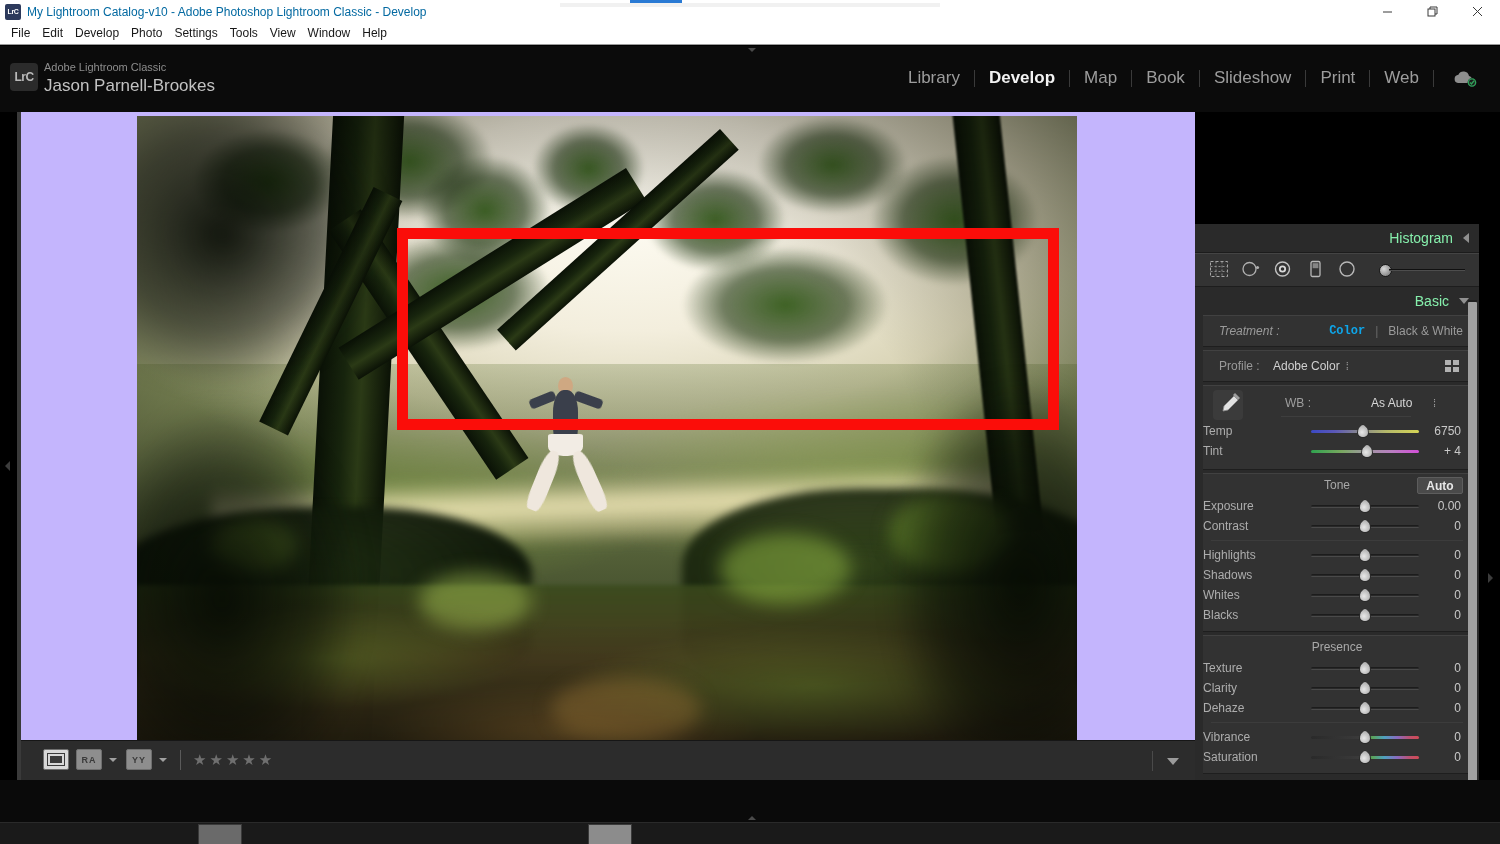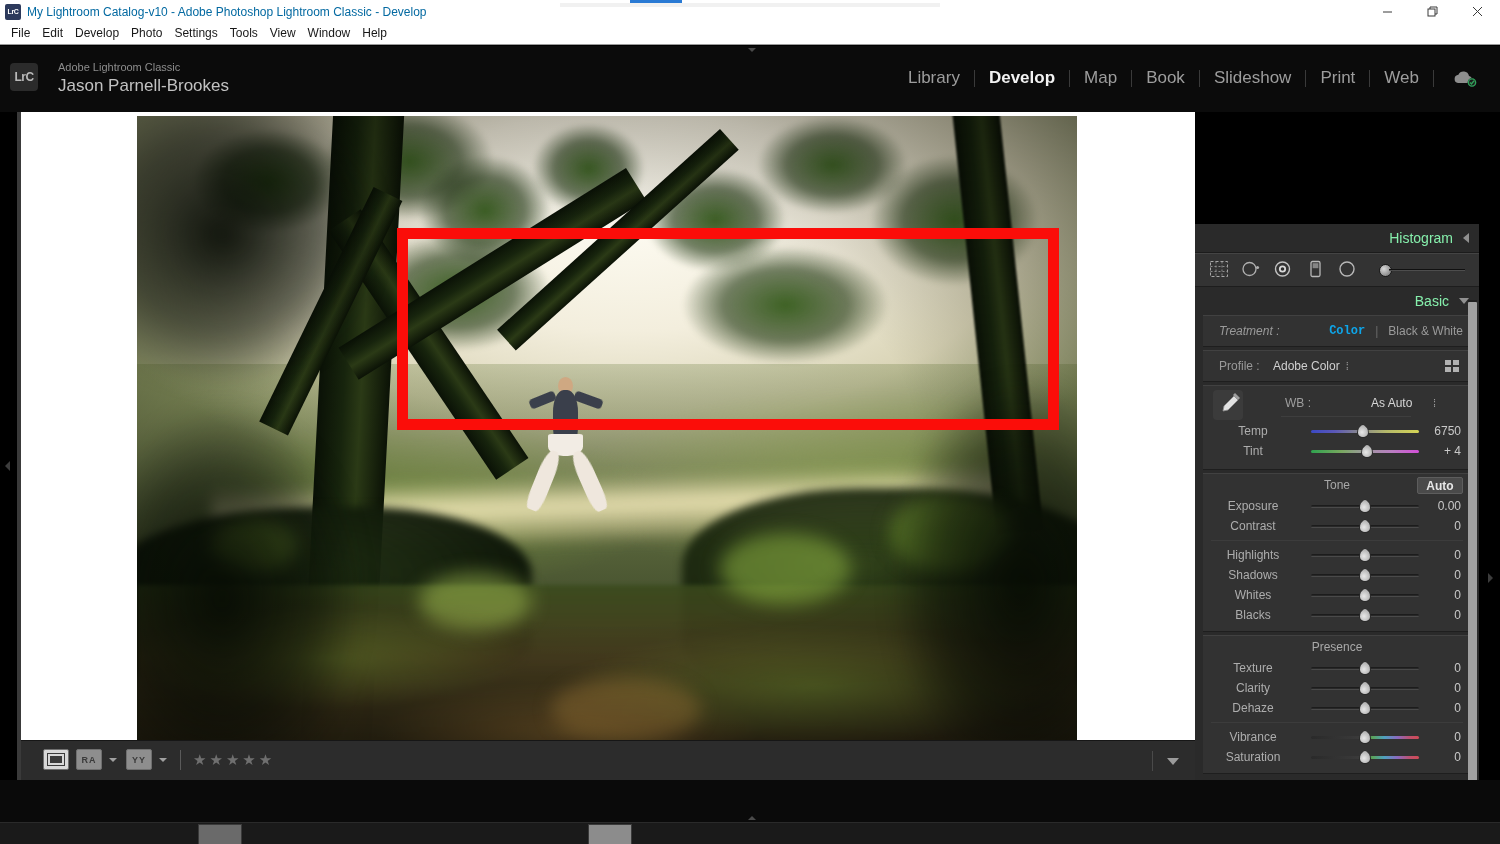--- a/index.html
+++ b/index.html
@@ -64,21 +64,21 @@
     content: ''; display: block; width: 0; height: 0;
     border-left: 4px solid transparent; border-right: 4px solid transparent;
     border-top: 4px solid #4a4a4a;
   }
   .lrc-logo {
     position: absolute; left: 10px; top: 17px; width: 28px; height: 28px;
     background: #2b2b2b; border-radius: 4px; color: #b9b9b9;
     font-size: 12px; font-weight: bold; line-height: 28px; text-align: center;
     letter-spacing: -0.5px;
   }
-  .id-text { position: absolute; left: 58px; top: 14px; }
+  .id-text { position: absolute; left: 44px; top: 14px; }
   .id-small { font-size: 11px; color: #8d8d8d; line-height: 14px; }
   .id-name { font-size: 17px; color: #c2c2c2; line-height: 22px; margin-top: 1px; }
 
   .modules {
     position: absolute; right: 22px; top: 14px; display: flex; align-items: center;
     height: 36px;
   }
   .module {
     font-size: 17px; color: #9d9d9d; padding: 0 14px; line-height: 36px; white-space: nowrap;
   }
@@ -98,21 +98,21 @@
     position: absolute; left: 5px; top: 349px; width: 0; height: 0;
     border-top: 5px solid transparent; border-bottom: 5px solid transparent;
     border-right: 5px solid #3c3c3c;
   }
   .leftpanel-edge {
     position: absolute; left: 17px; top: 0; width: 4px; height: 668px; background: #3a3a3a;
   }
 
   .stage {
     position: absolute; left: 21px; top: 0; width: 1174px; height: 668px;
-    background: #ffffff;
+    background: #c4b5fd;
   }
   
   .photo {
     position: absolute; left: 116px; top: 4px; width: 940px; height: 652px;
     overflow: hidden;
     background: #0d1608;
   }
   .photo-canvas { position: absolute; inset: 0; }
 
   
@@ -364,21 +364,21 @@
   }
   .wb-label { position: absolute; left: 82px; }
   .wb-value { position: absolute; left: 168px; color: #d6d6d6; }
   .wb-underline { height: 1px; background: #3e3e3e; margin: 2px 60px 4px 78px; }
 
   
   .srow {
     display: flex; align-items: center; height: 20px; padding-right: 6px;
   }
   .slabel {
-    width: 108px; text-align: center; font-size: 12px; color: #adadad; padding-right: 8px;
+    width: 108px; text-align: left; font-size: 12px; color: #adadad; padding-right: 8px;
     white-space: nowrap;
   }
   .strack {
     position: relative; flex: 1; height: 20px;
   }
   .sline {
     position: absolute; left: 0; right: 0; top: 9px; height: 3px; border-radius: 2px;
     background: linear-gradient(180deg, #161616, #2e2e2e);
     border-bottom: 1px solid #4a4a4a;
   }

